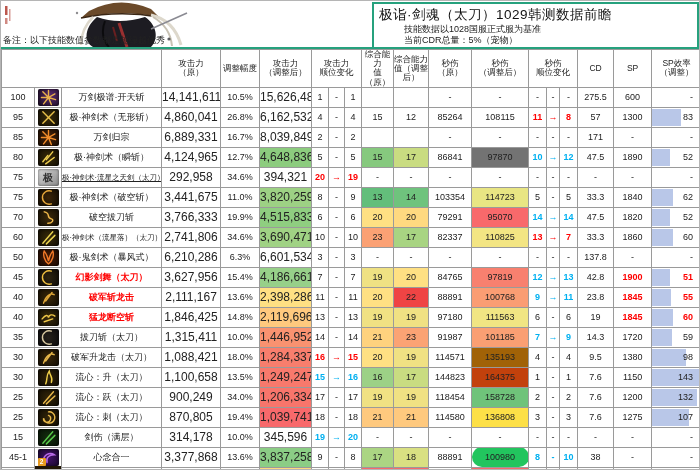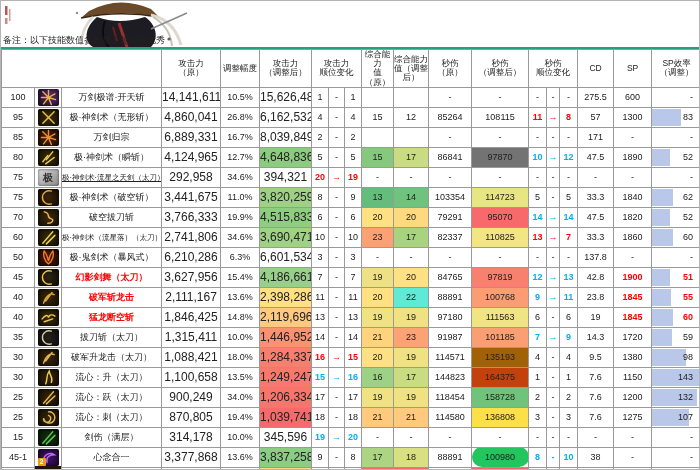--- a/index.html
+++ b/index.html
@@ -62,20 +62,25 @@
         <path d="M104,20 C100,30 102,40 108,46" stroke="#000" stroke-width="2" fill="none" opacity="0.6"></path>
 
         <path d="M118,22 L126,46" stroke="#a83232" stroke-width="3" opacity="0.9"></path>
         <path d="M112,26 L116,40" stroke="#7c2020" stroke-width="2" opacity="0.8"></path>
 
         <path d="M150,28 L186,12" stroke="#8a8a92" stroke-width="1.5"></path>
 
         <circle cx="168" cy="38" r="1.6" fill="#1d1c22" opacity="0.7"></circle>
         <circle cx="76" cy="12" r="1.2" fill="#1d1c22" opacity="0.5"></circle>
       </svg>
+    </div>
+    <div class="titlebox">
+      <div class="title">极诣·剑魂（太刀）1029韩测数据前瞻</div>
+      <div class="nr1">技能数据以1028国服正式服为基准</div>
+      <div class="nr2">当前CDR总量：5%（宠物）</div>
     </div>
     <div class="noteL">备注：以下技能数值参数都是越绿越优秀</div>
   </div>
 
   <table>
     <colgroup>
       <col style="width:33px">
         <col style="width:27px">
         <col style="width:100px">
       <col style="width:59px">
@@ -431,21 +436,21 @@
             </div>
           </td>
       <td class="c-name hot">破军斩龙击</td>
       <td class="c-atko">2,111,167</td>
       <td class="c-pct">13.6%</td>
       <td class="c-atka" style="background: rgb(255, 224, 131);">2,398,286</td>
       <td class="c-r1">11</td>
       <td class="c-r2">-</td>
       <td class="c-r3">11</td>
       <td class="c-co" style="background: rgb(255, 224, 131);">20</td>
-      <td class="c-ca" style="background: #5eead4;">22</td>
+      <td class="c-ca" style="background: #ef4444;">22</td>
       <td class="c-dpso">88891</td>
       <td class="c-dpsa" style="background: rgb(250, 157, 115);">100768</td>
       <td class="c-d1 blue">9</td>
       <td class="c-d2 blue">→</td>
       <td class="c-d3 blue">11</td>
       <td class="c-cd">23.8</td>
       <td class="c-sp red">1845</td>
       <td class="c-spe">
         <span class="spe-bar" style="width: 38.4615%;"></span>
         <span class="spe-val red">55</span>

